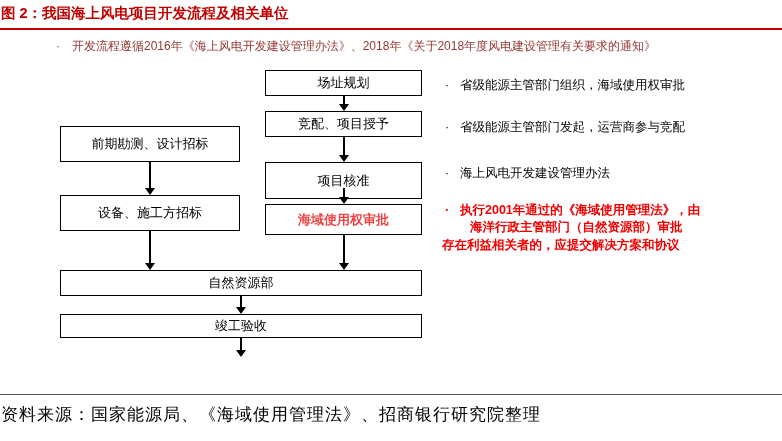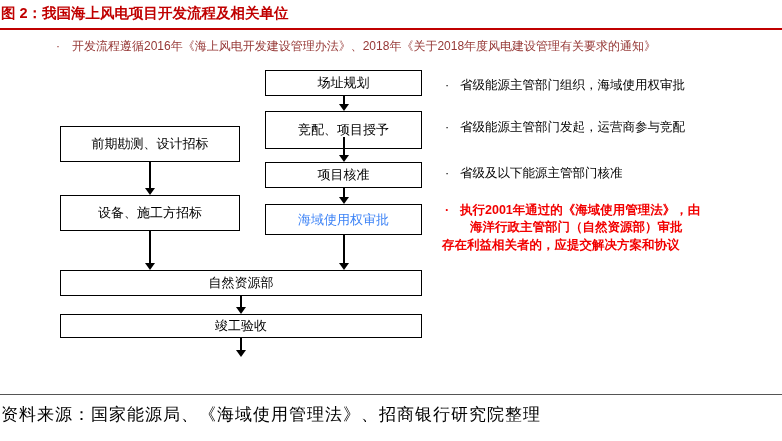--- a/index.html
+++ b/index.html
@@ -7,21 +7,21 @@
   body { font-family:"Liberation Sans","DejaVu Sans",sans-serif; }
   .canvas { position:relative; width:782px; height:441px; background:#fff; overflow:hidden; }
 
   .fig-title { position:absolute; left:1px; top:4px; font-size:14.5px; font-weight:bold; color:#C00000; white-space:nowrap; }
   .title-rule { position:absolute; left:0; top:28px; width:782px; height:2px; background:#C00000; }
 
   .note { position:absolute; left:56px; top:38px; width:715px; font-size:12px; color:#953735; white-space:nowrap; }
   .note .bullet { display:inline-block; width:16px; text-align:left; }
 
   .box { position:absolute; border:1.5px solid #000; background:#fff; display:flex; align-items:center; justify-content:center; font-size:13px; color:#000; white-space:nowrap; }
-  .box.red { color:#3b82f6; font-weight:normal; }
+  .box.red { color:#ef4444; font-weight:bold; }
 
   .arrow { position:absolute; width:2px; background:#000; }
   .arrow::after { content:""; position:absolute; left:-4px; bottom:-7px; width:0; height:0;
     border-left:5px solid transparent; border-right:5px solid transparent; border-top:7px solid #000; }
 
   .ann { position:absolute; font-size:12.5px; color:#000; white-space:nowrap; }
   .ann .bullet { display:inline-block; width:15px; }
   .ann.red { color:#F20000; font-weight:bold; }
 
   .src-rule { position:absolute; left:0; top:394px; width:782px; height:1px; background:#555; }
@@ -34,22 +34,22 @@
 <div class="canvas">
 
   <div class="fig-title">图 2：我国海上风电项目开发流程及相关单位</div>
   <div class="title-rule"></div>
 
   <div class="note">
     <span class="bullet">·</span><span>开发流程遵循2016年《海上风电开发建设管理办法》、2018年《关于2018年度风电建设管理有关要求的通知》</span>
   </div>
 
   <div class="box" style="left:265px; top:70px;  width:157px; height:26px;">场址规划</div>
-  <div class="box" style="left:265px; top:111px; width:157px; height:38px;">竞配、项目授予</div>
-  <div class="box" style="left:265px; top:162px; width:157px; height:26px;">项目核准</div>
+  <div class="box" style="left:265px; top:111px; width:157px; height:26px;">竞配、项目授予</div>
+  <div class="box" style="left:265px; top:162px; width:157px; height:37px;">项目核准</div>
   <div class="box red" style="left:265px; top:204px; width:157px; height:31px;">海域使用权审批</div>
 
   <div class="box" style="left:60px; top:126px; width:180px; height:36px;">前期勘测、设计招标</div>
   <div class="box" style="left:60px; top:195px; width:180px; height:36px;">设备、施工方招标</div>
 
   <div class="box" style="left:60px; top:270px; width:362px; height:26px;">自然资源部</div>
   <div class="box" style="left:60px; top:314px; width:362px; height:24px;">竣工验收</div>
 
   <div class="arrow" style="left:343px; top:96px;  height:8px;"></div>
   <div class="arrow" style="left:343px; top:137px; height:18px;"></div>
@@ -62,21 +62,21 @@
   <div class="arrow" style="left:240px; top:296px; height:11px;"></div>
   <div class="arrow" style="left:240px; top:338px; height:12px;"></div>
 
   <div class="ann" style="left:445px; top:77px;">
     <span class="bullet">·</span><span>省级能源主管部门组织，海域使用权审批</span>
   </div>
   <div class="ann" style="left:445px; top:119px;">
     <span class="bullet">·</span><span>省级能源主管部门发起，运营商参与竞配</span>
   </div>
   <div class="ann" style="left:445px; top:165px;">
-    <span class="bullet">·</span><span>省级及以下能源主管部门核准</span>
+    <span class="bullet">·</span><span>海上风电开发建设管理办法</span>
   </div>
   <div class="ann red" style="left:445px; top:202px;">
     <span class="bullet">·</span><span>执行2001年通过的《海域使用管理法》，由</span>
   </div>
   <div class="ann red" style="left:470px; top:219px;">海洋行政主管部门（自然资源部）审批</div>
   <div class="ann red" style="left:442px; top:237px;">存在利益相关者的，应提交解决方案和协议</div>
 
   <div class="src-rule"></div>
   <div class="source">资料来源：国家能源局、《海域使用管理法》、招商银行研究院整理</div>
 

